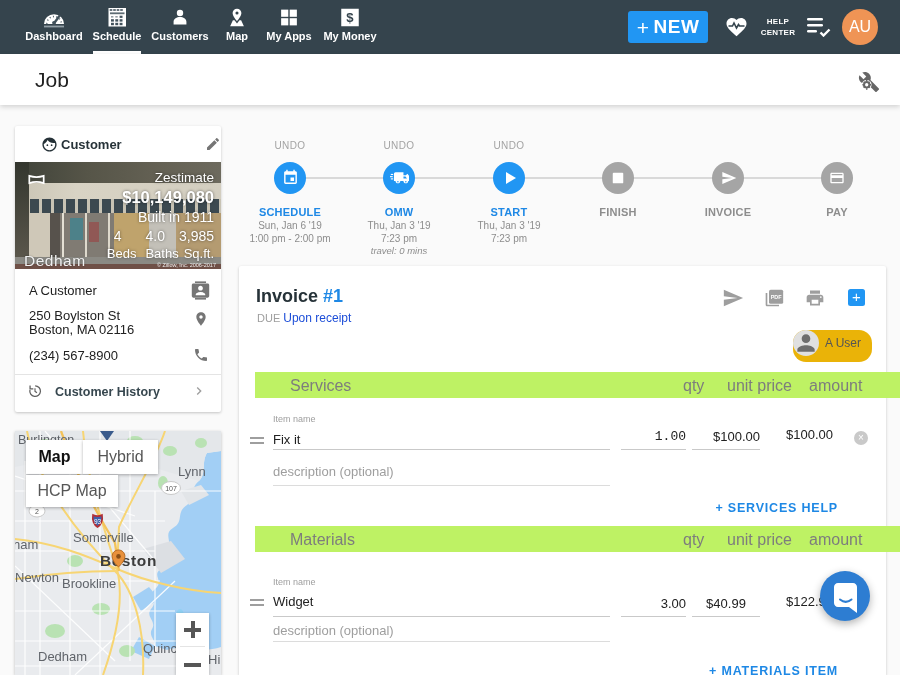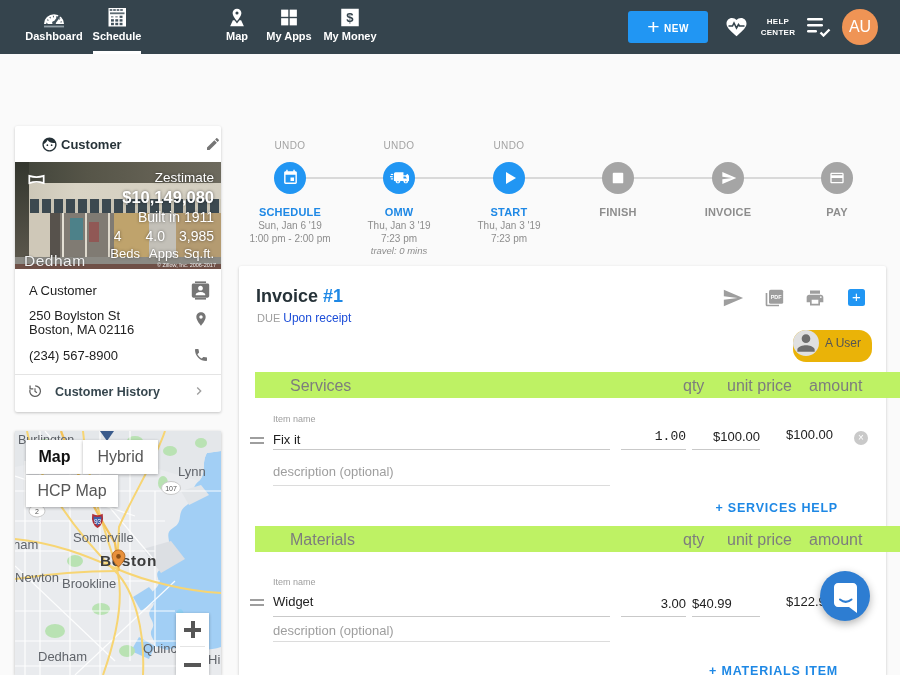--- a/index.html
+++ b/index.html
@@ -84,20 +84,27 @@
             <rect x="10.3" y="12.2" width="2.9" height="2.4"></rect>
             <rect x="14.6" y="12.2" width="2.9" height="2.4"></rect>
             <rect x="6" y="15.8" width="2.9" height="2.4"></rect>
             <rect x="10.3" y="15.8" width="2.9" height="2.4"></rect>
             <rect x="14.6" y="15.8" width="2.9" height="2.4"></rect>
           </g>
         </svg>
         <div class="lbl">Schedule</div>
       </div>
       <div class="nav-underline" style="left: 93px; width: 48px;"></div>
+      <div class="navitem" style="left: 146px; width: 68px;">
+        <svg width="22" height="22" viewBox="0 0 24 24" fill="#fff">
+          <circle cx="12" cy="6.5" r="3.5"></circle>
+          <path d="M12 11c-3.5 0-7 1.8-7 5.2V19h14v-2.8c0-3.4-3.5-5.2-7-5.2z"></path>
+        </svg>
+        <div class="lbl">Customers</div>
+      </div>
       <div class="navitem" style="left: 214px; width: 46px;">
         <svg width="22" height="22" viewBox="0 0 24 24" fill="#fff">
           <path d="M12 1.8c-2.7 0-4.8 2.1-4.8 4.8 0 3.6 4.8 8.9 4.8 8.9s4.8-5.3 4.8-8.9c0-2.7-2.1-4.8-4.8-4.8zm0 6.5A1.7 1.7 0 1 1 12 4.9a1.7 1.7 0 0 1 0 3.4z"></path>
           <path d="M7.5 14.5 4.5 21h15l-3-6.5h-1.8a26 26 0 0 1-2.7 3.4 26 26 0 0 1-2.7-3.4H7.5z"></path>
         </svg>
         <div class="lbl">Map</div>
       </div>
       <div class="navitem" style="left: 260px; width: 58px;">
         <svg width="21" height="21" viewBox="0 0 24 24" fill="#fff">
           <rect x="3" y="3" width="8.2" height="8.2"></rect>
@@ -107,34 +114,45 @@
         </svg>
         <div class="lbl">My Apps</div>
       </div>
       <div class="navitem" style="left: 318px; width: 64px;">
         <svg width="21" height="21" viewBox="0 0 24 24">
           <rect x="2" y="2" width="20" height="20" fill="#fff"></rect>
           <text x="12" y="17.5" font-size="15" font-weight="bold" fill="#35444d" text-anchor="middle" font-family="Liberation Sans">$</text>
         </svg>
         <div class="lbl">My Money</div>
       </div>
-      <div id="newbtn"><span style="font-size:21px;font-weight:normal;vertical-align:-2px;">+</span>&nbsp;<span style="font-size:10px;">NEW</span></div>
+      <div id="newbtn"><span style="font-size:21px;font-weight:normal;vertical-align:-2px;">+</span>&nbsp;<span style="font-size:19px;">NEW</span></div>
       <svg style="position:absolute;left:724px;top:15px" width="25" height="24" viewBox="0 0 24 24" fill="#fff">
         <path d="M12 21.35l-1.45-1.32C5.4 15.36 2 12.28 2 8.5 2 5.42 4.42 3 7.5 3c1.74 0 3.41.81 4.5 2.09C13.09 3.81 14.76 3 16.5 3 19.58 3 22 5.42 22 8.5c0 3.78-3.4 6.86-8.55 11.54L12 21.35z"></path>
         <path d="M4 11h4l1.5-3 2.5 5 2-3.5 1 1.5h5" stroke="#35444d" stroke-width="1.6" fill="none"></path>
       </svg>
       <div class="helpcenter">HELP CENTER</div>
       <svg style="position:absolute;left:806px;top:17px" width="26" height="20" viewBox="0 0 26 20" fill="#fff">
         <rect x="1" y="1" width="16" height="2.6" rx="1.3"></rect>
         <rect x="1" y="7" width="16" height="2.6" rx="1.3"></rect>
         <rect x="1" y="13" width="10" height="2.6" rx="1.3"></rect>
         <path d="M14.5 15.5l3 3 6-6" stroke="#fff" stroke-width="2.4" fill="none"></path>
       </svg>
       <div id="avatar">AU</div>
     </div>
+  <div id="jobbar">
+      <h1>Job</h1>
+    <svg style="position:absolute;left:858px;top:17px" width="22" height="22" viewBox="0 0 24 24" fill="#666">
+        <path d="M22.7 19l-9.1-9.1c.9-2.3.4-5-1.5-6.9-2-2-5-2.4-7.4-1.3L9 6 6 9 1.6 4.7C.4 7.1.9 10.1 2.9 12.1c1.9 1.9 4.6 2.4 6.9 1.5l9.1 9.1c.4.4 1 .4 1.4 0l2.3-2.3c.5-.4.5-1.1.1-1.4z"></path>
+        <circle cx="9.5" cy="15" r="4.7" fill="#666" stroke="#fff" stroke-width="1.2"></circle>
+        <circle cx="9.5" cy="15" r="1.8" fill="#fff"></circle>
+        <g stroke="#666" stroke-width="1.6">
+          <path d="M9.5 9.6v1.5M9.5 18.9v1.5M4.8 15h1.5M12.7 15h1.5M6.2 11.7l1 1M11.8 17.3l1 1M12.8 11.7l-1 1M7.2 17.3l-1 1"></path>
+        </g>
+      </svg>
+  </div>
 
   <div id="custcard">
     <div id="custhead">
       <svg style="position:absolute;left:26px;top:10px" width="17" height="17" viewBox="0 0 24 24" fill="#263238">
           <path d="M9 11.75c-.69 0-1.25.56-1.25 1.25s.56 1.25 1.25 1.25 1.25-.56 1.25-1.25-.56-1.25-1.25-1.25zm6 0c-.69 0-1.25.56-1.25 1.25s.56 1.25 1.25 1.25 1.25-.56 1.25-1.25-.56-1.25-1.25-1.25zM12 2C6.48 2 2 6.48 2 12s4.48 10 10 10 10-4.48 10-10S17.52 2 12 2zm0 18c-4.41 0-8-3.59-8-8 0-.29.02-.58.05-.86 2.36-1.05 4.23-2.98 5.21-5.37C11.07 8.33 14.05 10 17.42 10c.78 0 1.53-.09 2.25-.26.21.71.33 1.47.33 2.26 0 4.41-3.59 8-8 8z"></path>
         </svg>
       <div class="t">Customer</div>
       <svg style="position:absolute;left:190px;top:10px" width="16" height="16" viewBox="0 0 24 24" fill="#757575">
           <path d="M3 17.25V21h3.75L17.81 9.94l-3.75-3.75L3 17.25zM20.71 7.04c.39-.39.39-1.02 0-1.41l-2.34-2.34c-.39-.39-1.02-.39-1.41 0l-1.83 1.83 3.75 3.75 1.83-1.83z"></path>
         </svg>
@@ -151,21 +169,21 @@
       <div class="ph" style="left:74px;top:60px;width:10px;height:20px;background:#94504e;opacity:.8"></div>
       <div class="ph" style="left:0;top:95px;width:206px;height:12px;background:linear-gradient(180deg,#8b8a84 0 7px,#6f5047 7px)"></div>
       <div class="ph" style="left:0;top:0;width:14px;height:95px;background:linear-gradient(180deg,#33362e,#5a564b)"></div>
       <svg style="position:absolute;left:13px;top:11px" width="17" height="13" viewBox="0 0 26 18" fill="none" stroke="#fff" stroke-width="2.6">
           <path d="M2 3.5 C9 5.8, 17 5.8, 24 3.5 L24 14.5 C17 12.2, 9 12.2, 2 14.5 Z"></path>
         </svg>
       <div class="ov" style="top:8px;font-size:13.5px;">Zestimate</div>
       <div class="ov" style="top:26px;font-size:16.5px;font-weight:bold;">$10,149,080</div>
       <div class="ov" style="top:47px;font-size:14px;">Built in 1911</div>
       <div class="ov" style="top:66px;font-size:14px;"><span style="margin-right:24px">4</span><span style="margin-right:14px">4.0</span><span>3,985</span></div>
-      <div class="ov" style="top:84px;font-size:13px;"><span style="margin-right:9px">Beds</span><span style="margin-right:5px">Apps</span><span>Sq.ft.</span></div>
+      <div class="ov" style="top:84px;font-size:13px;"><span style="margin-right:9px">Beds</span><span style="margin-right:5px">Baths</span><span>Sq.ft.</span></div>
       <div style="position:absolute;left:9px;top:90px;font-size:15.5px;color:#f0f0f0;letter-spacing:.5px;text-shadow:0 0 2px rgba(0,0,0,.4)">Dedham</div>
       <div style="position:absolute;right:5px;top:100px;font-size:5.5px;color:#eee;">© Zillow, Inc. 2006-2017</div>
     </div>
     <div id="custbody" style="height:143px;">
       <div class="crow abs" style="left:14px;top:14px;">A Customer</div>
       <svg style="position:absolute;left:176px;top:12px" width="19" height="19" viewBox="0 0 24 24" fill="#757575">
           <path d="M21 3H3c-1.1 0-2 .9-2 2v14c0 1.1.9 2 2 2h18c1.1 0 2-.9 2-2V5c0-1.1-.9-2-2-2zm-9 3c1.66 0 3 1.34 3 3s-1.34 3-3 3-3-1.34-3-3 1.34-3 3-3zm6 12H6v-1c0-2 4-3.1 6-3.1s6 1.1 6 3.1v1z"></path>
           <rect x="5" y="0.5" width="14" height="2"></rect>
           <rect x="5" y="21.5" width="14" height="2"></rect>
         </svg>
@@ -381,21 +399,21 @@
         <span class="colh" style="left:428px;">qty</span>
         <span class="colh" style="left:472px;">unit price</span>
         <span class="colh" style="left:554px;">amount</span>
       </div>
     <div style="position:absolute;left:11px;top:333px;width:14px;height:7px;border-top:2px solid #9e9e9e;border-bottom:2px solid #9e9e9e;"></div>
     <div class="iname" style="left:34px;top:311px;">Item name</div>
     <div class="ival" style="left:34px;top:328px;">Widget</div>
     <div class="uline" style="left:34px;top:350px;width:337px;"></div>
     <div class="ival" style="left:342px;top:330px;width:105px;text-align:right;">3.00</div>
     <div class="uline" style="left:382px;top:350px;width:65px;"></div>
-    <div class="ival" style="left:453px;top:330px;width:68px;text-align:left;">$40.99</div>
+    <div class="ival" style="left:453px;top:330px;width:68px;text-align:center;">$40.99</div>
     <div class="uline" style="left:453px;top:350px;width:68px;"></div>
     <div class="ival" style="left:510px;top:328px;width:84px;text-align:right;">$122.97</div>
     <div class="ival" style="left:34px;top:357px;color:#9e9e9e;">description (optional)</div>
     <div class="uline" style="left:34px;top:375px;width:337px;background:#dcdcdc;"></div>
     <div class="addlink" style="right:48px;top:398px;">+ MATERIALS ITEM</div>
   </div>
 
   <div id="chatfab">
     <svg width="50" height="50" viewBox="0 0 50 50">
       <path fill="#fff" d="M18 12 h15 c2.2 0 4 1.8 4 4 v26 l-8 -6 h-11 c-2.2 0 -4 -1.8 -4 -4 v-16 c0 -2.2 1.8 -4 4 -4 z"></path>

